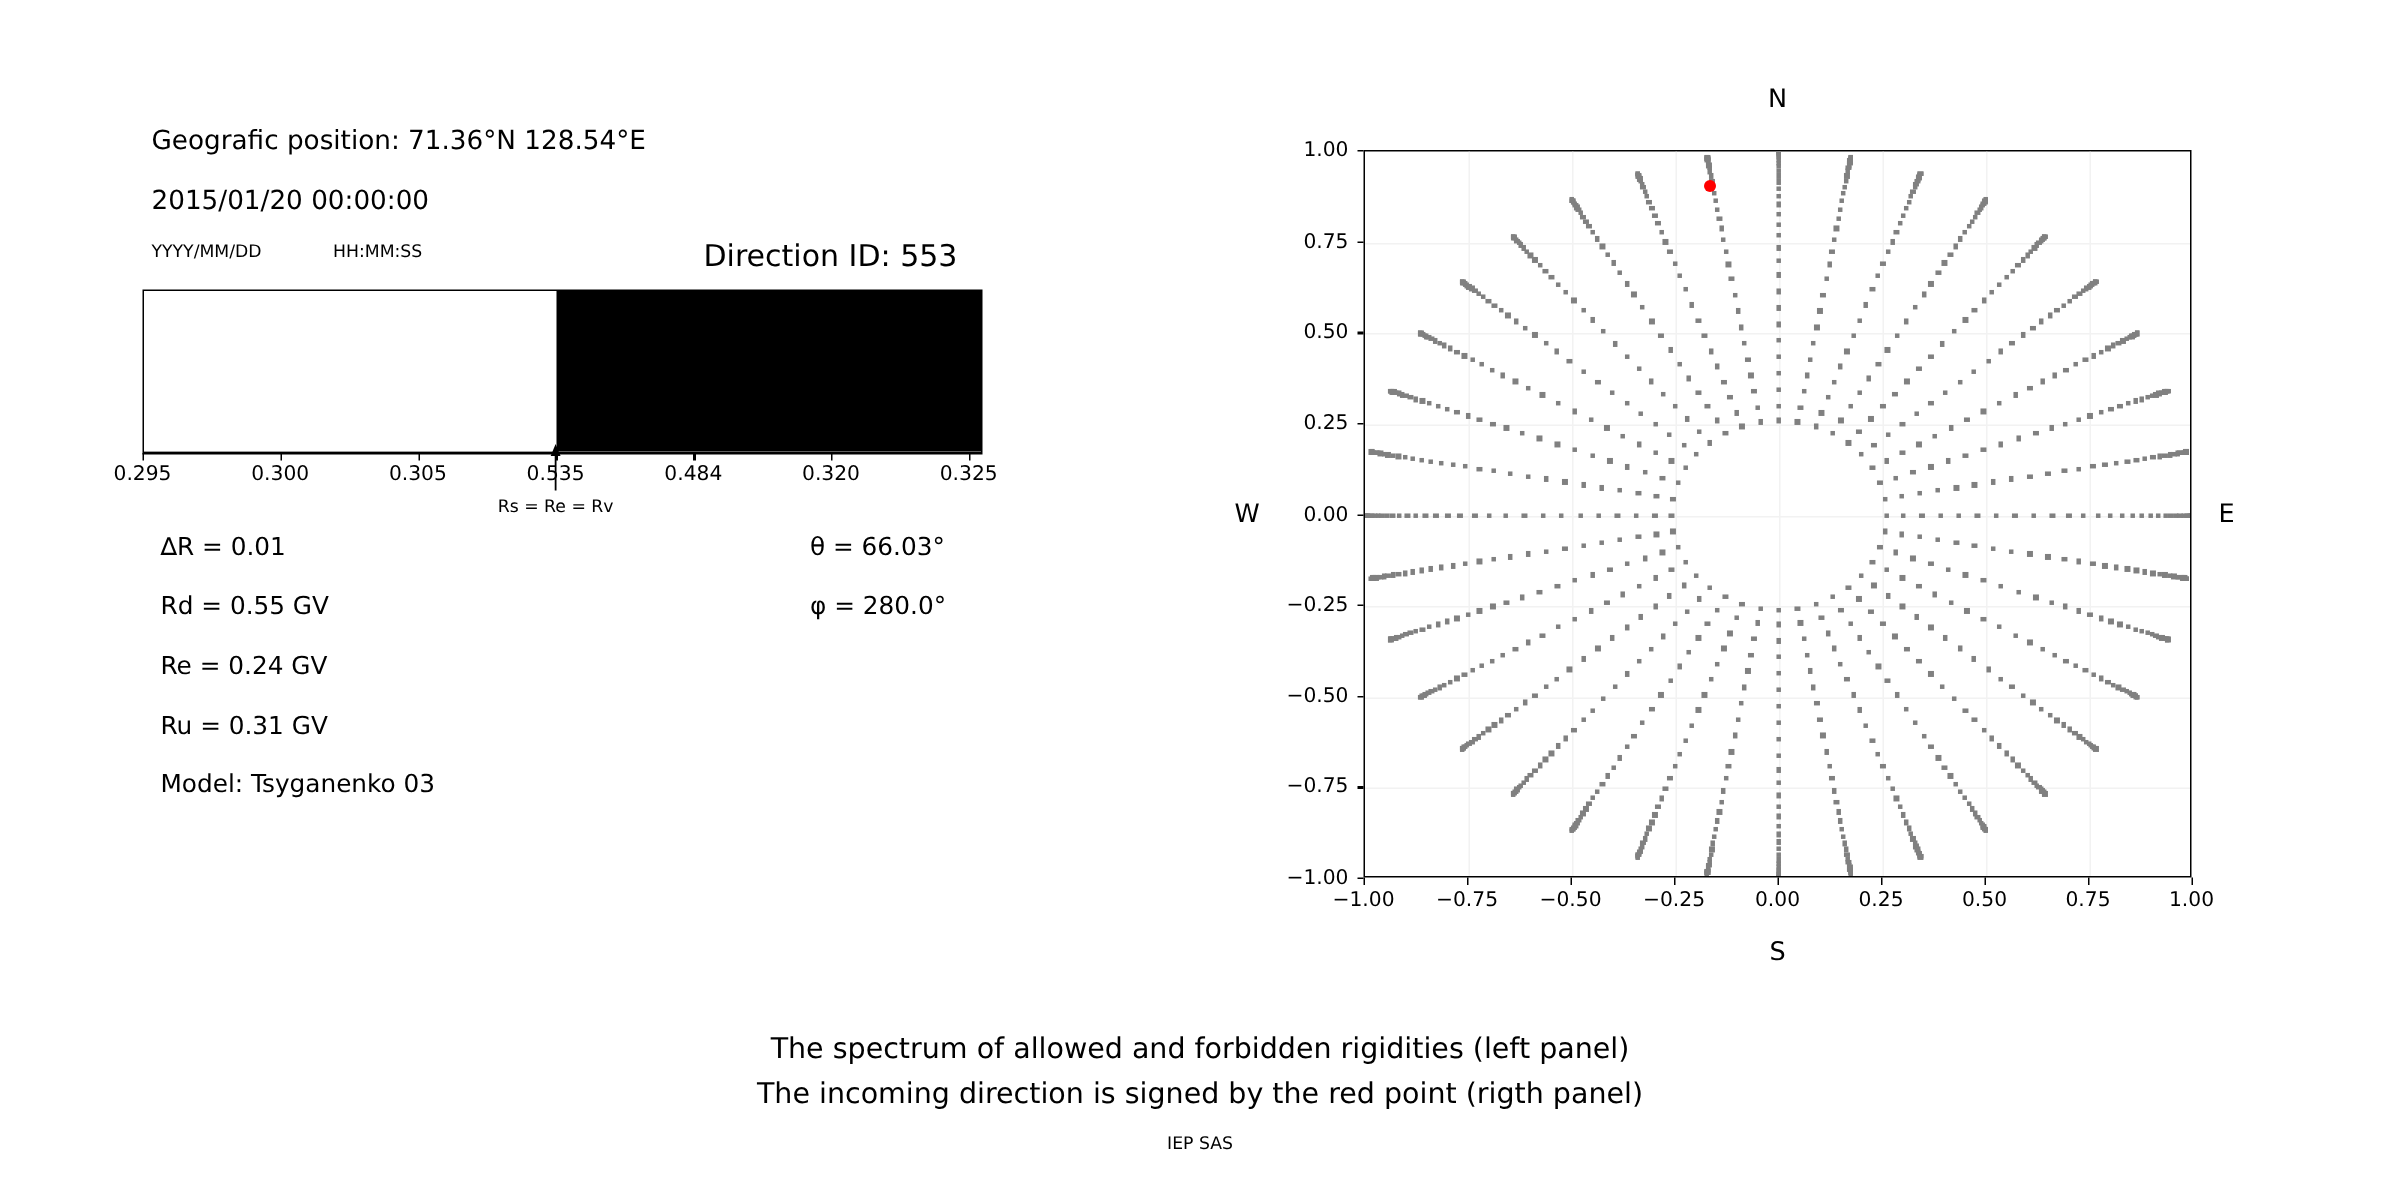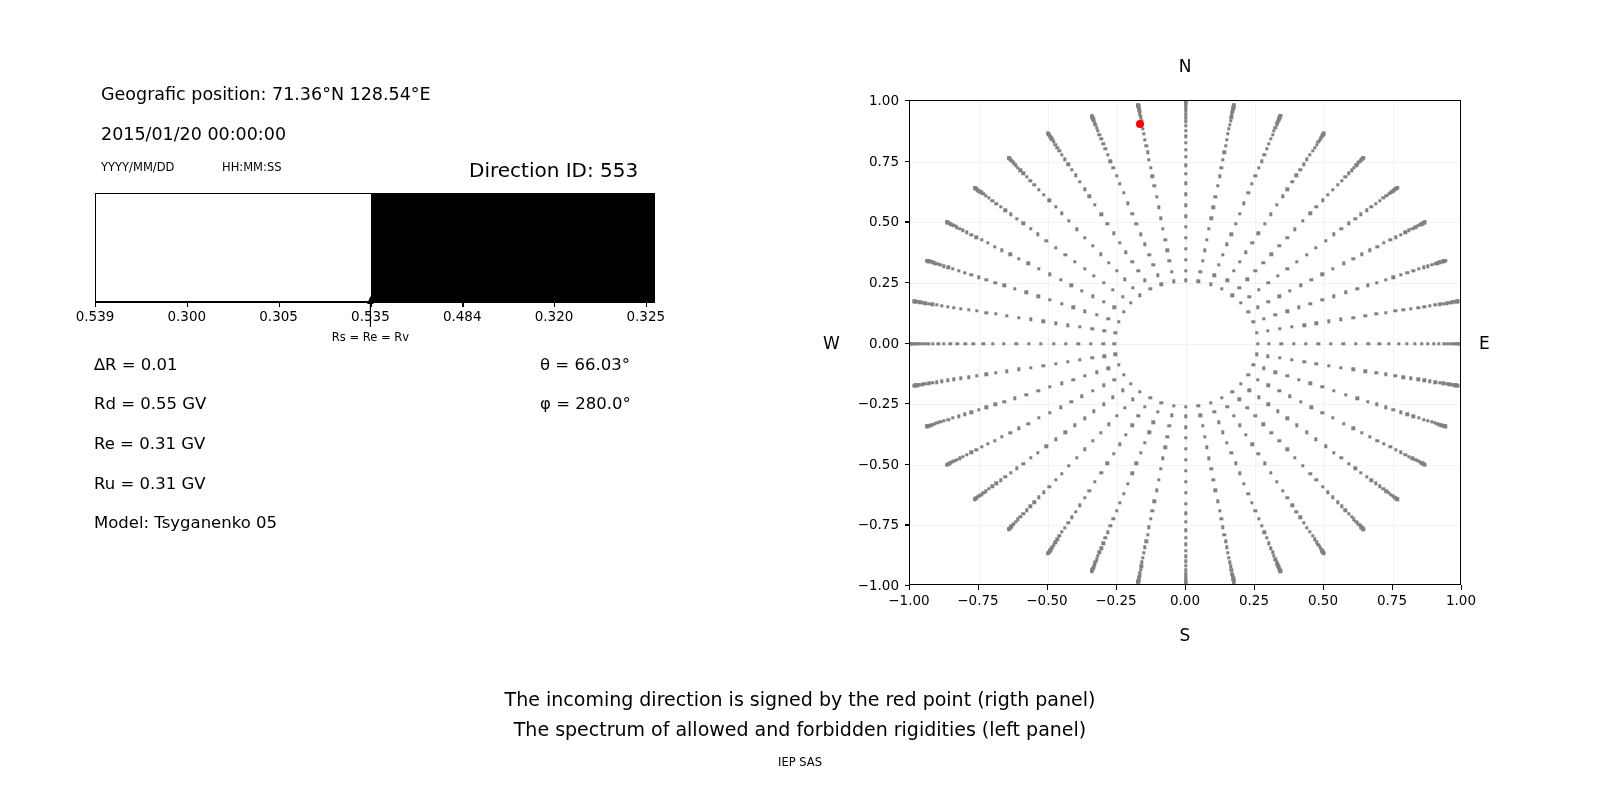--- a/index.html
+++ b/index.html
@@ -97,21 +97,21 @@
     color: #000;
   }
 
   
   .param {
     position: absolute;
     font-size: 16.5px;
     white-space: pre;
     color: #000;
   }
-  .param-left  { left: 94px; }
+  .param-left  { left: 107px; }
   .param-right { left: 540px; }
 
   
   #right-panel {
     position: absolute;
     left: 909px; top: 100px;
     width: 552px; height: 485px;
   }
   #polar-axes {
     position: absolute;
@@ -216,21 +216,21 @@
   <div id="spectrum-wrap">
     <div id="spectrum-box">
         <div class="spectrum-seg" style="left: 0px; width: 275.41px; background: rgb(255, 255, 255);"></div>
         <div class="spectrum-seg" style="left: 275.41px; width: 284.59px; background: rgb(0, 0, 0);"></div>
       </div>
   </div>
 
   <div id="spectrum-axis">
     <div class="axis-line"></div>
   <div class="tick" style="left: 0px;"></div>
-      <div class="ticklabel" style="left: 0px;">0.539</div>
+      <div class="ticklabel" style="left: 0px;">0.295</div>
       <div class="tick" style="left: 91.8033px;"></div>
       <div class="ticklabel" style="left: 91.8033px;">0.300</div>
       <div class="tick" style="left: 183.607px;"></div>
       <div class="ticklabel" style="left: 183.607px;">0.305</div>
       <div class="tick" style="left: 275.41px;"></div>
       <div class="ticklabel" style="left: 275.41px;">0.535</div>
       <div class="tick" style="left: 367.213px;"></div>
       <div class="ticklabel" style="left: 367.213px;">0.484</div>
       <div class="tick" style="left: 459.016px;"></div>
       <div class="ticklabel" style="left: 459.016px;">0.320</div>
@@ -242,23 +242,23 @@
     <svg id="rs-arrow-svg" width="800" height="660" style="position:absolute;left:0;top:0;">
         <line x1="370.40983606557376" y1="327" x2="370.40983606557376" y2="299" stroke="#000" stroke-width="1.2"></line>
         <polygon points="370.40983606557376,296 367.10983606557375,304 373.70983606557377,304" fill="#000"></polygon>
       </svg>
     <div id="rs-arrow-label" style="left: 370.41px;">Rs = Re = Rv</div>
   </div>
 
   <div id="params-left">
       <div class="param param-left" style="top: 355px;">∆R = 0.01</div>
       <div class="param param-left" style="top: 394px;">Rd = 0.55 GV</div>
-      <div class="param param-left" style="top: 434px;">Re = 0.31 GV</div>
+      <div class="param param-left" style="top: 434px;">Re = 0.24 GV</div>
       <div class="param param-left" style="top: 474px;">Ru = 0.31 GV</div>
-      <div class="param param-left" style="top: 513px;">Model: Tsyganenko 05</div>
+      <div class="param param-left" style="top: 513px;">Model: Tsyganenko 03</div>
     </div>
   <div id="params-right">
       <div class="param param-right" style="top: 355px;">θ = 66.03°</div>
       <div class="param param-right" style="top: 394px;">φ = 280.0°</div>
     </div>
 
 </div>
 
 <div id="right-panel">
   <div id="polar-axes">
@@ -1395,17 +1395,17 @@
     <div class="ptick-y" style="left: -4.5px; top: 0px;"></div>
     <div class="plabel-y" style="left: -68px; width: 58px; top: 0px;">1.00</div>
   </div>
 
 <div class="compass" id="compass-n" style="left: 1185px; top: 56px; transform: translateX(-50%);">N</div>
 <div class="compass" id="compass-e" style="left: 1479px; top: 342.5px; transform: translateY(-50%);">E</div>
 <div class="compass" id="compass-s" style="left: 1185px; top: 625px; transform: translateX(-50%);">S</div>
 <div class="compass" id="compass-w" style="left: 823px; top: 342.5px; transform: translateY(-50%);">W</div>
 
 <div id="caption">
+  <div class="caption-line">The spectrum of allowed and forbidden rigidities (left panel)</div>
   <div class="caption-line">The incoming direction is signed by the red point (rigth panel)</div>
-  <div class="caption-line">The spectrum of allowed and forbidden rigidities (left panel)</div>
 </div>
 
 <div id="footer">IEP SAS</div>
 
 </body></html>

